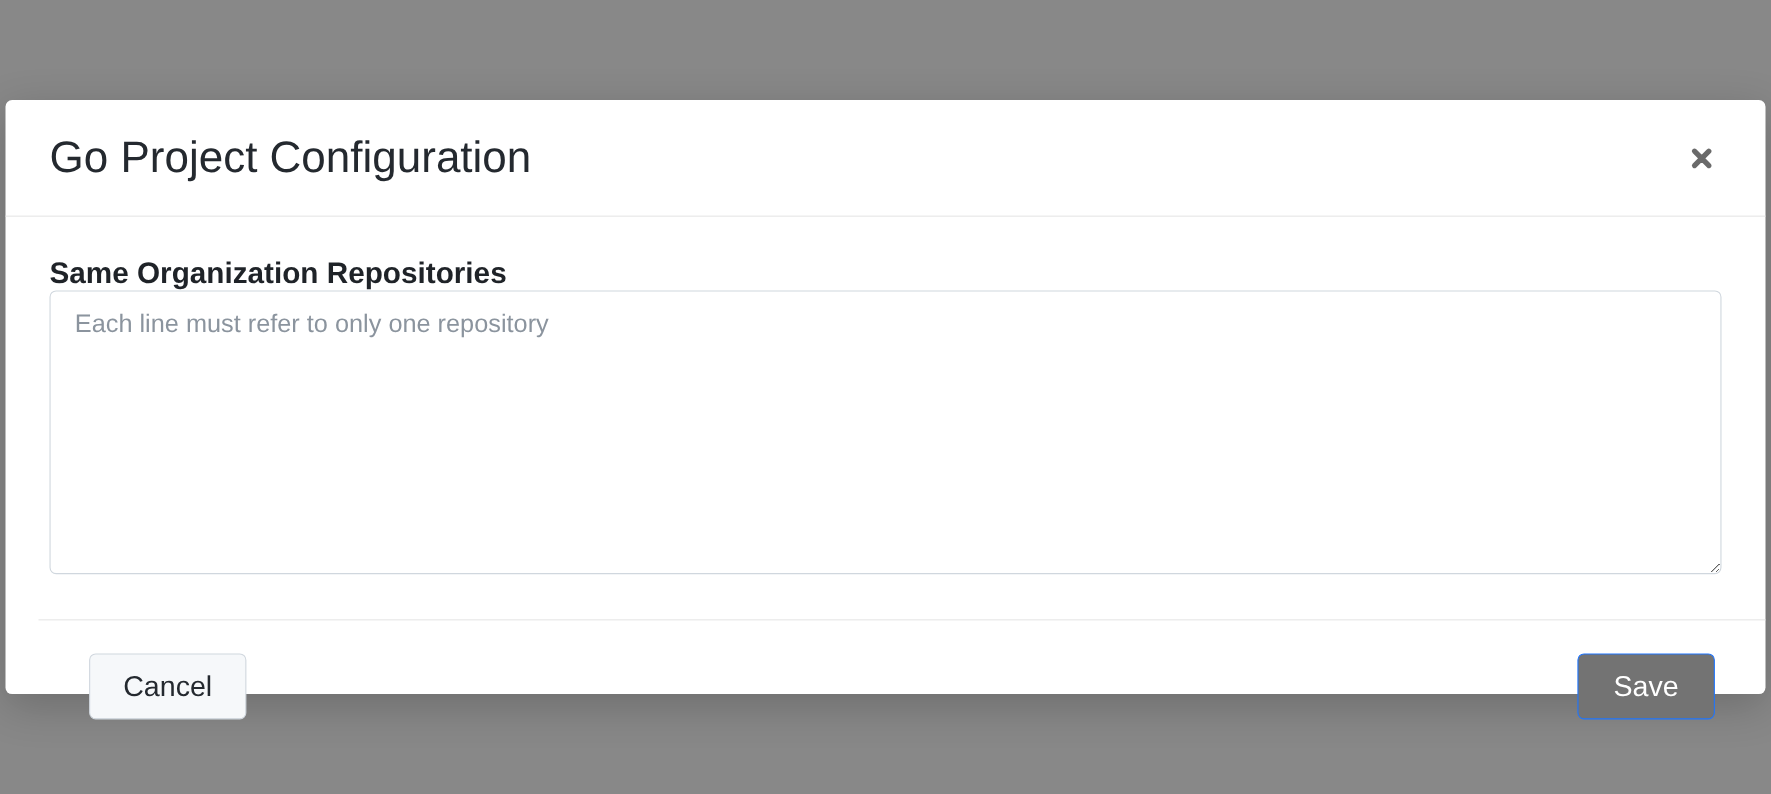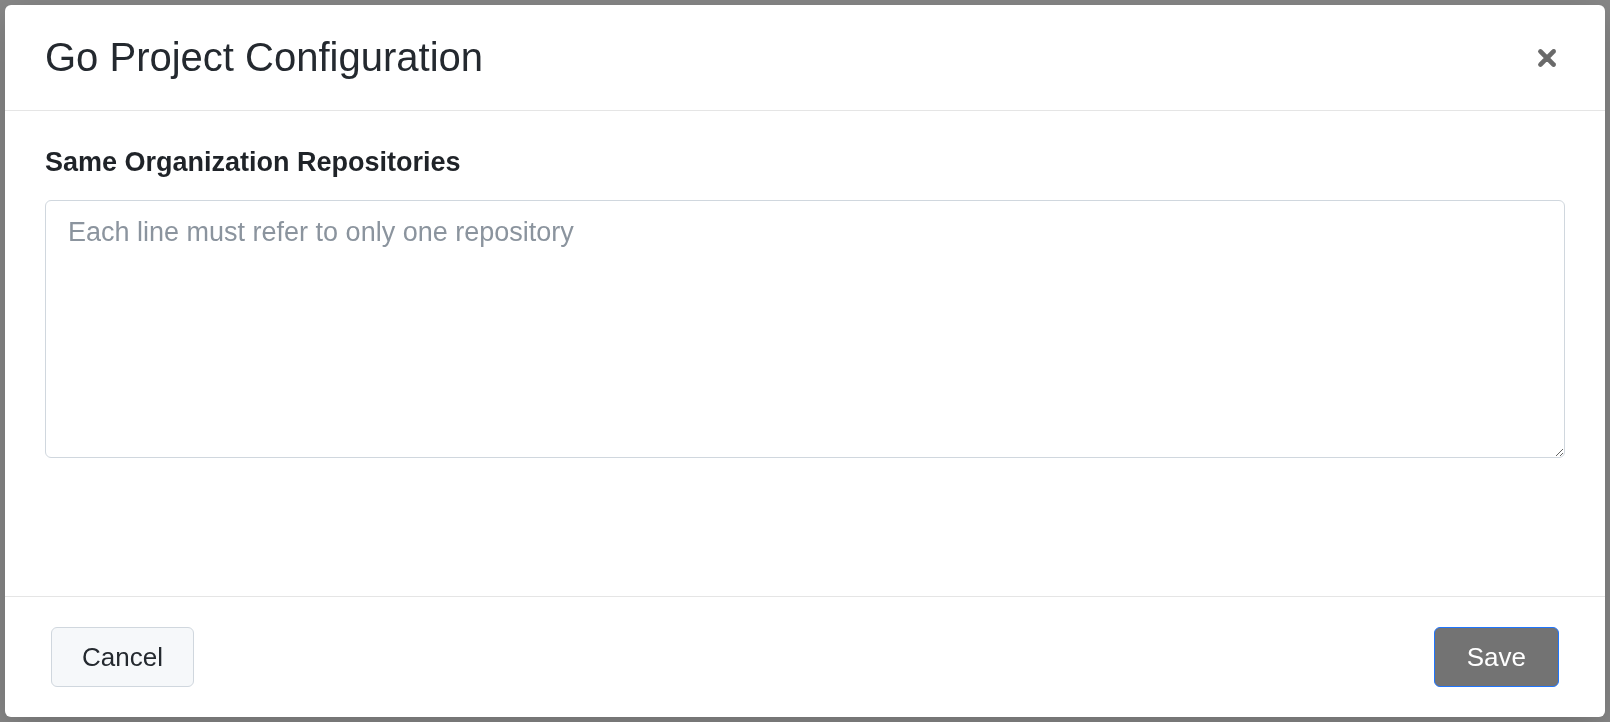--- a/index.html
+++ b/index.html
@@ -11,21 +11,21 @@
       font-family: -apple-system, BlinkMacSystemFont, "Segoe UI", Helvetica, Arial, sans-serif;
       background: #888;
       width: 1610px;
       height: 722px;
       display: flex;
       align-items: center;
       justify-content: center;
     }
     .modal {
       width: 1600px;
-      height: 712px;
+      height: 540px;
       background: #fff;
       border-radius: 6px;
       box-shadow: 0 10px 40px rgba(0,0,0,0.2);
       display: flex;
       flex-direction: column;
       position: relative;
     }
     .modal-header {
       padding: 30px 40px 30px 40px;
       border-bottom: 1px solid #e5e5e5;
@@ -53,44 +53,44 @@
       height: 28px;
     }
     .modal-body {
       padding: 36px 40px;
       flex: 1;
     }
     .field-label {
       font-size: 27px;
       font-weight: 600;
       color: #1f2328;
-      margin-bottom: 22px;
       display: block;
     }
     .repo-textarea {
       width: 100%;
       height: 258px;
       border: 1px solid #d0d7de;
       border-radius: 6px;
       padding: 16px 22px;
-      font-size: 27px;
+      font-size: 23px;
       font-family: inherit;
       color: #be185d;
       resize: both;
       outline: none;
     }
     .repo-textarea::placeholder {
       color: #8b949e;
     }
     .modal-footer {
       border-top: 1px solid #e5e5e5;
       padding: 30px 46px;
       display: flex;
       align-items: flex-start;
       justify-content: space-between;
+      margin-left: 30px;
     }
     .btn {
       font-size: 26px;
       padding: 16px 30px;
       border-radius: 6px;
       cursor: pointer;
       font-family: inherit;
       border: 1px solid transparent;
       line-height: 1;
     }

